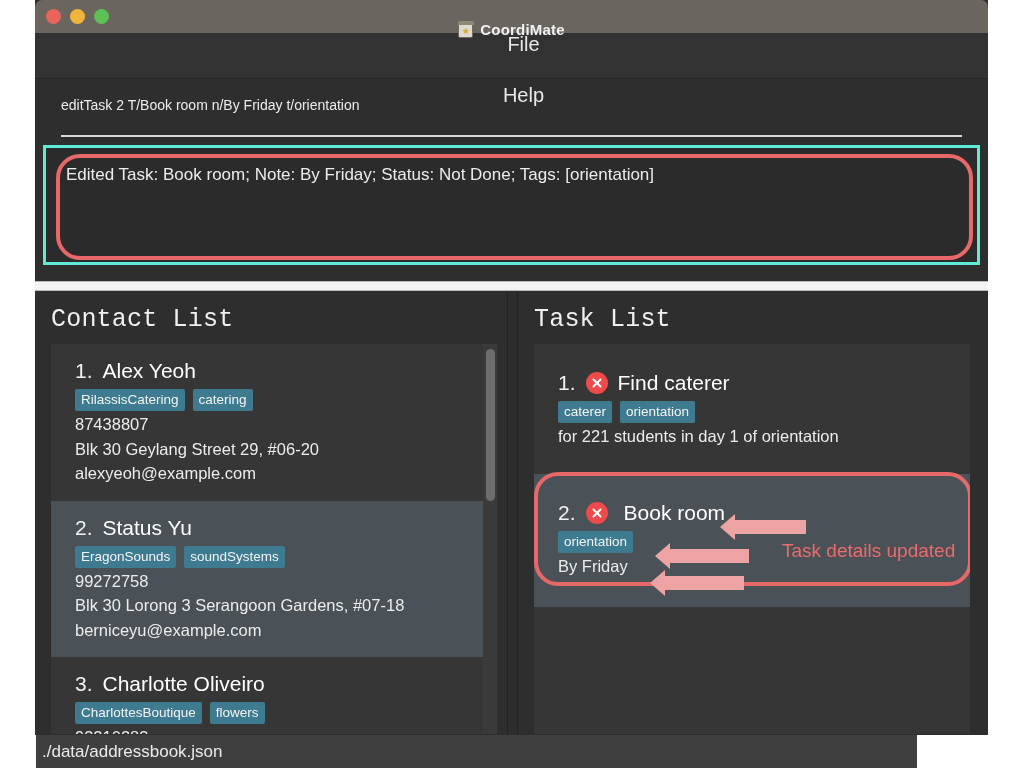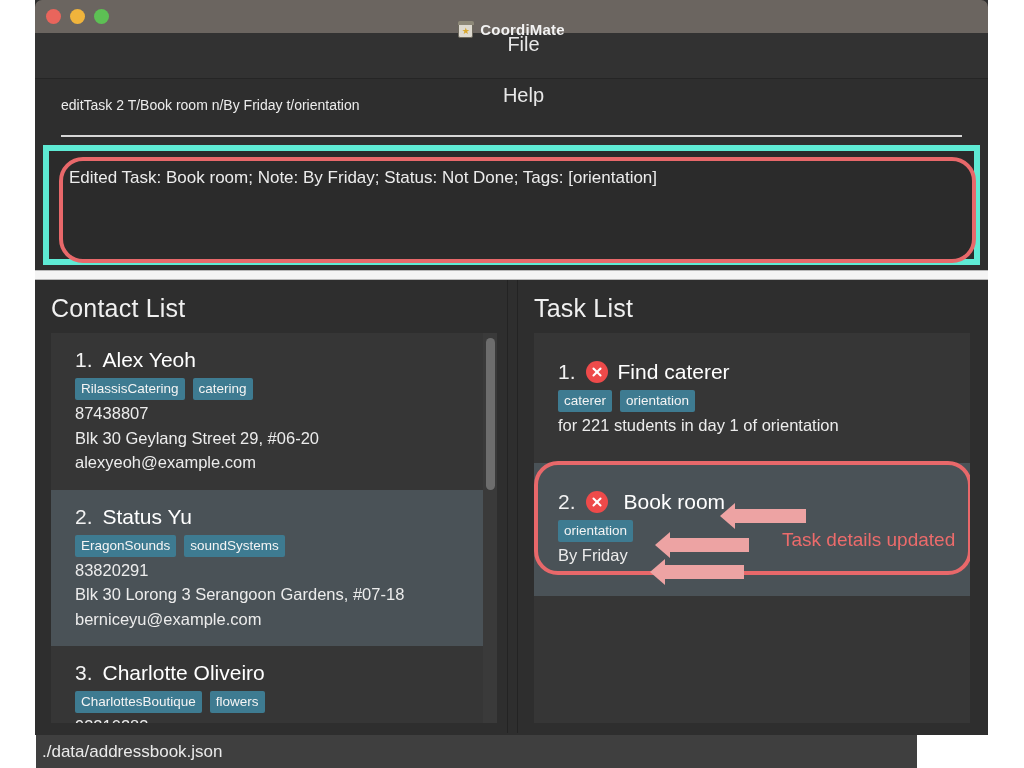--- a/index.html
+++ b/index.html
@@ -124,24 +124,24 @@
   }
   .command-underline {
     margin: 8px 26px 0 26px;
     height: 2px;
     background: #d7d7d7;
   }
 
   
   .result-wrap {
     position: relative;
-    margin: 8px 8px 5px 8px;
+    margin: 8px 8px 16px 8px;
     height: 120px;
     background: #2b2b2b;
-    border: 6px solid #5eead4;
+    border: 3px solid #5eead4;
     box-sizing: border-box;
   }
   .result-text {
     position: absolute;
     left: 20px;
     top: 16px;
     right: 20px;
     color: #ececec;
     font-size: 17px;
     line-height: 22px;
@@ -188,20 +188,21 @@
     border-right: 1px solid #232323;
   }
   .panel.right {
     flex: 1;
   }
   .panel-title {
     color: #f0f0f0;
     font-size: 25px;
     padding: 14px 0 10px 16px;
     letter-spacing: 0.2px;
+    font-family: Liberation Mono, monospace;
   }
   .list-view {
     position: relative;
     margin: 0 10px 0 16px;
     height: 390px;
     background: #363636;
     overflow: hidden;
   }
   .list-view.right-list {
     margin: 0 18px 0 16px;
@@ -400,21 +401,21 @@
 
           <div class="card alt">
             <div class="card-head">
               <span class="card-idx">2.</span>
               <span class="card-name">Status Yu</span>
             </div>
             <div class="tag-row">
               <span class="tag">EragonSounds</span>
               <span class="tag">soundSystems</span>
             </div>
-            <div class="detail">83820291</div>
+            <div class="detail">99272758</div>
             <div class="detail">Blk 30 Lorong 3 Serangoon Gardens, #07-18</div>
             <div class="detail">berniceyu@example.com</div>
           </div>
 
           <div class="card">
             <div class="card-head">
               <span class="card-idx">3.</span>
               <span class="card-name">Charlotte Oliveiro</span>
             </div>
             <div class="tag-row">

